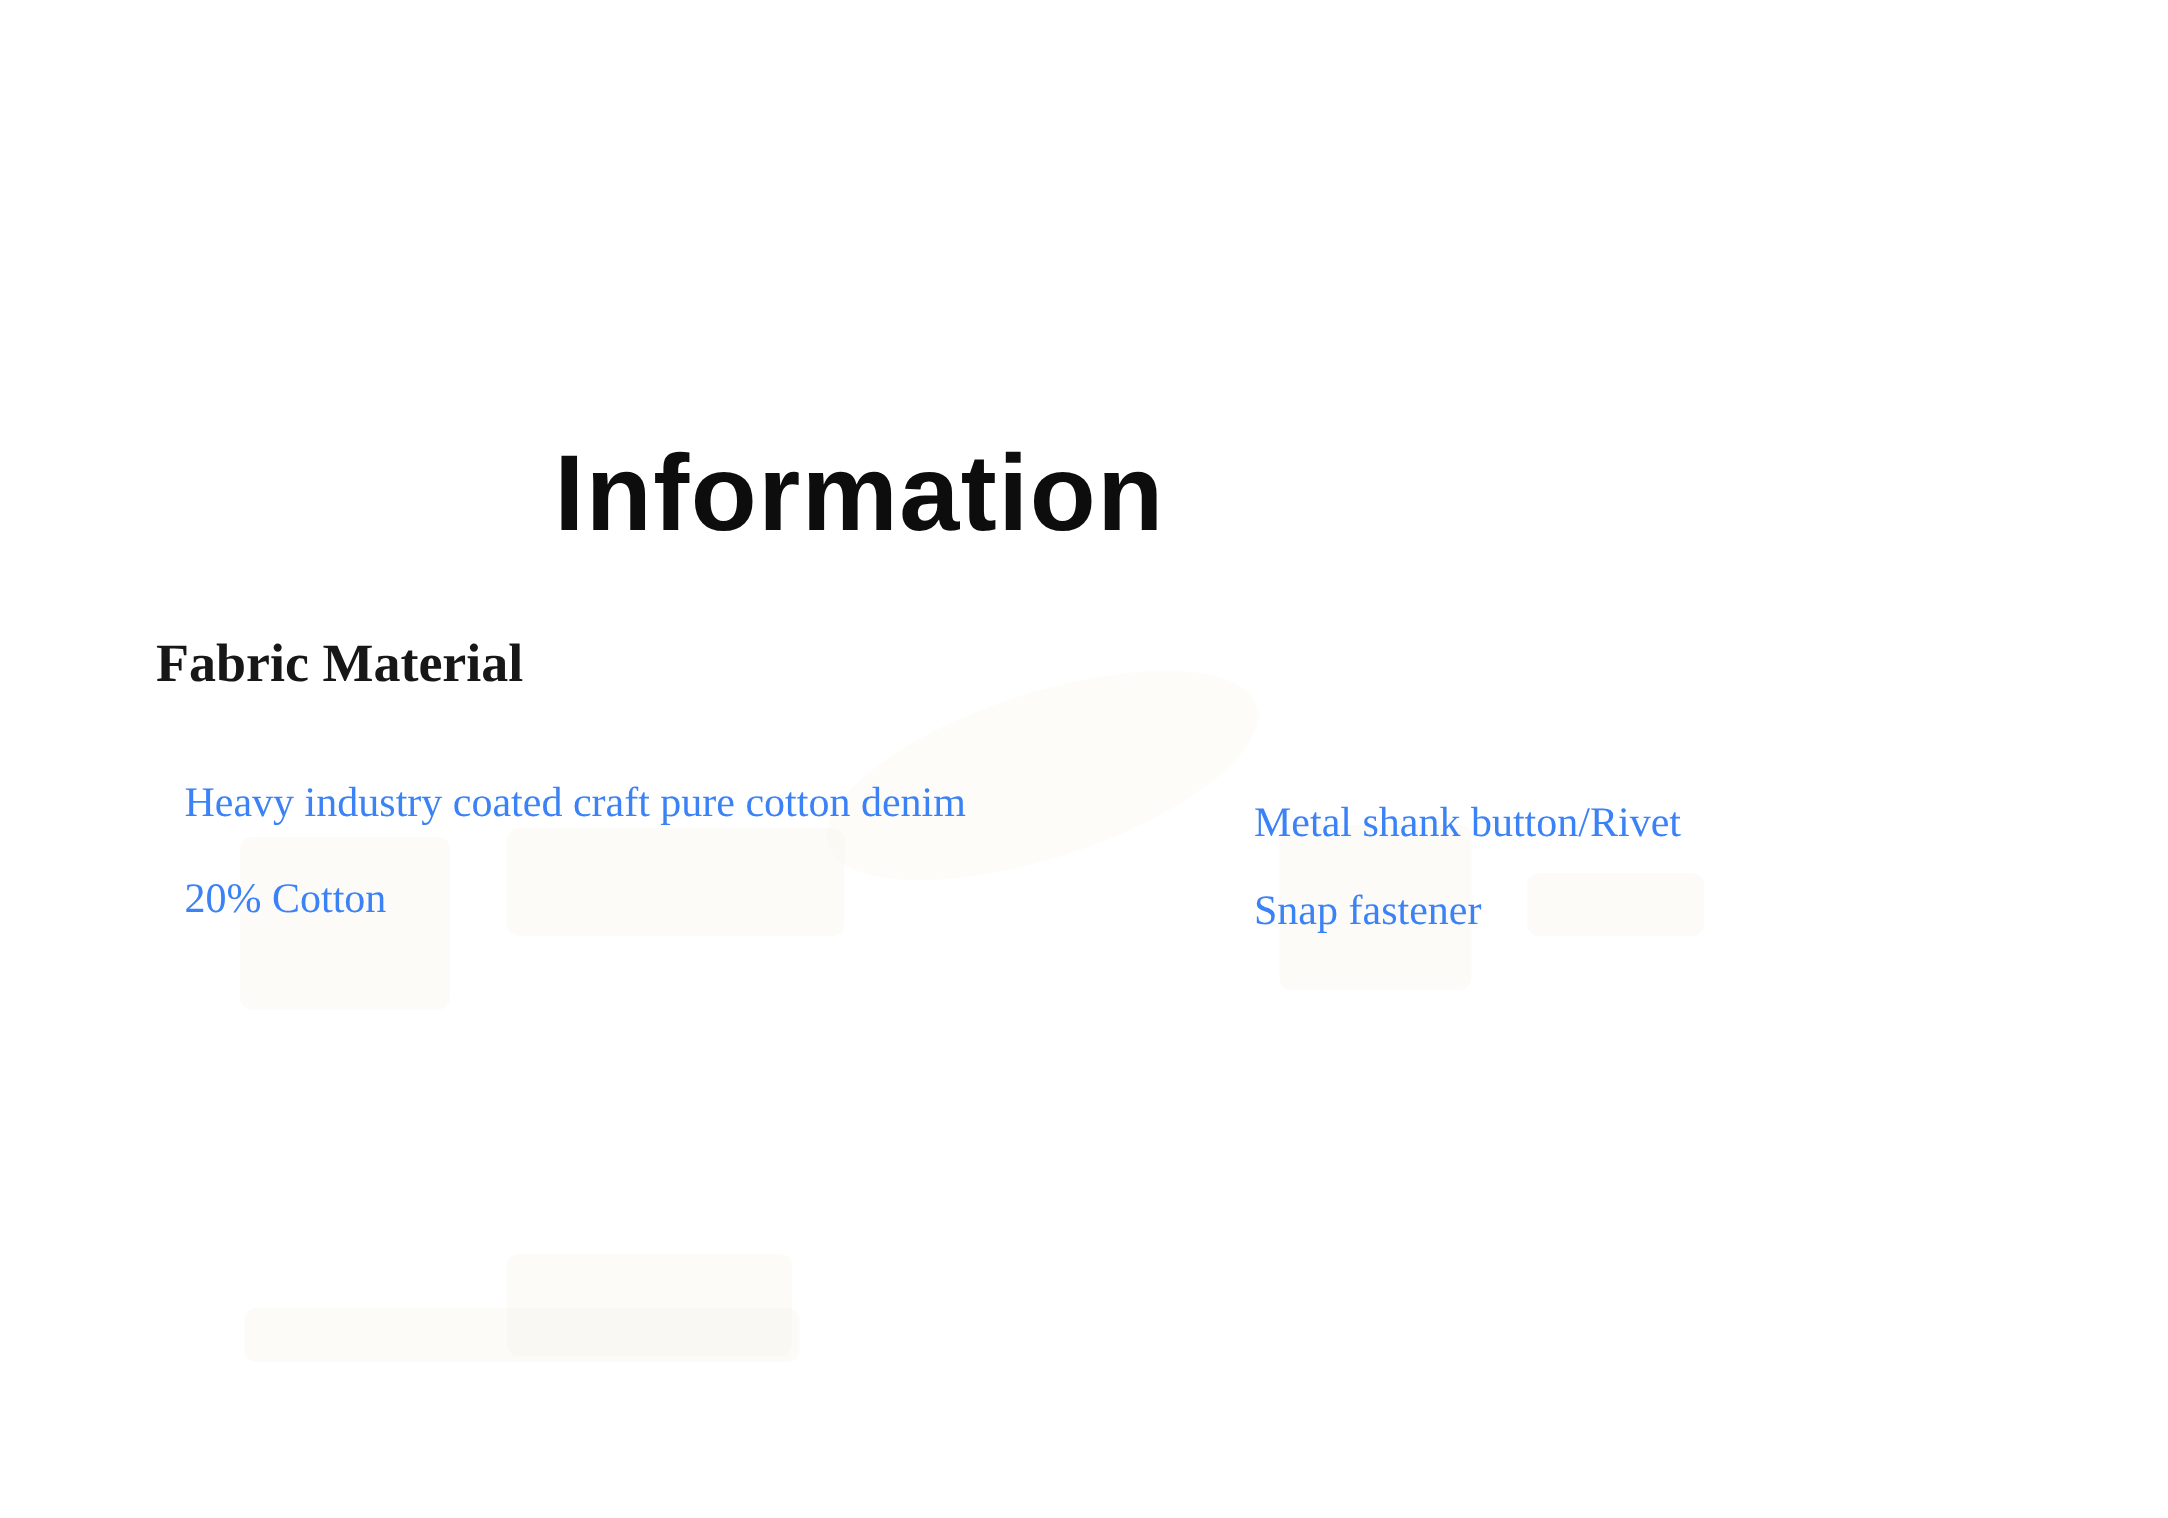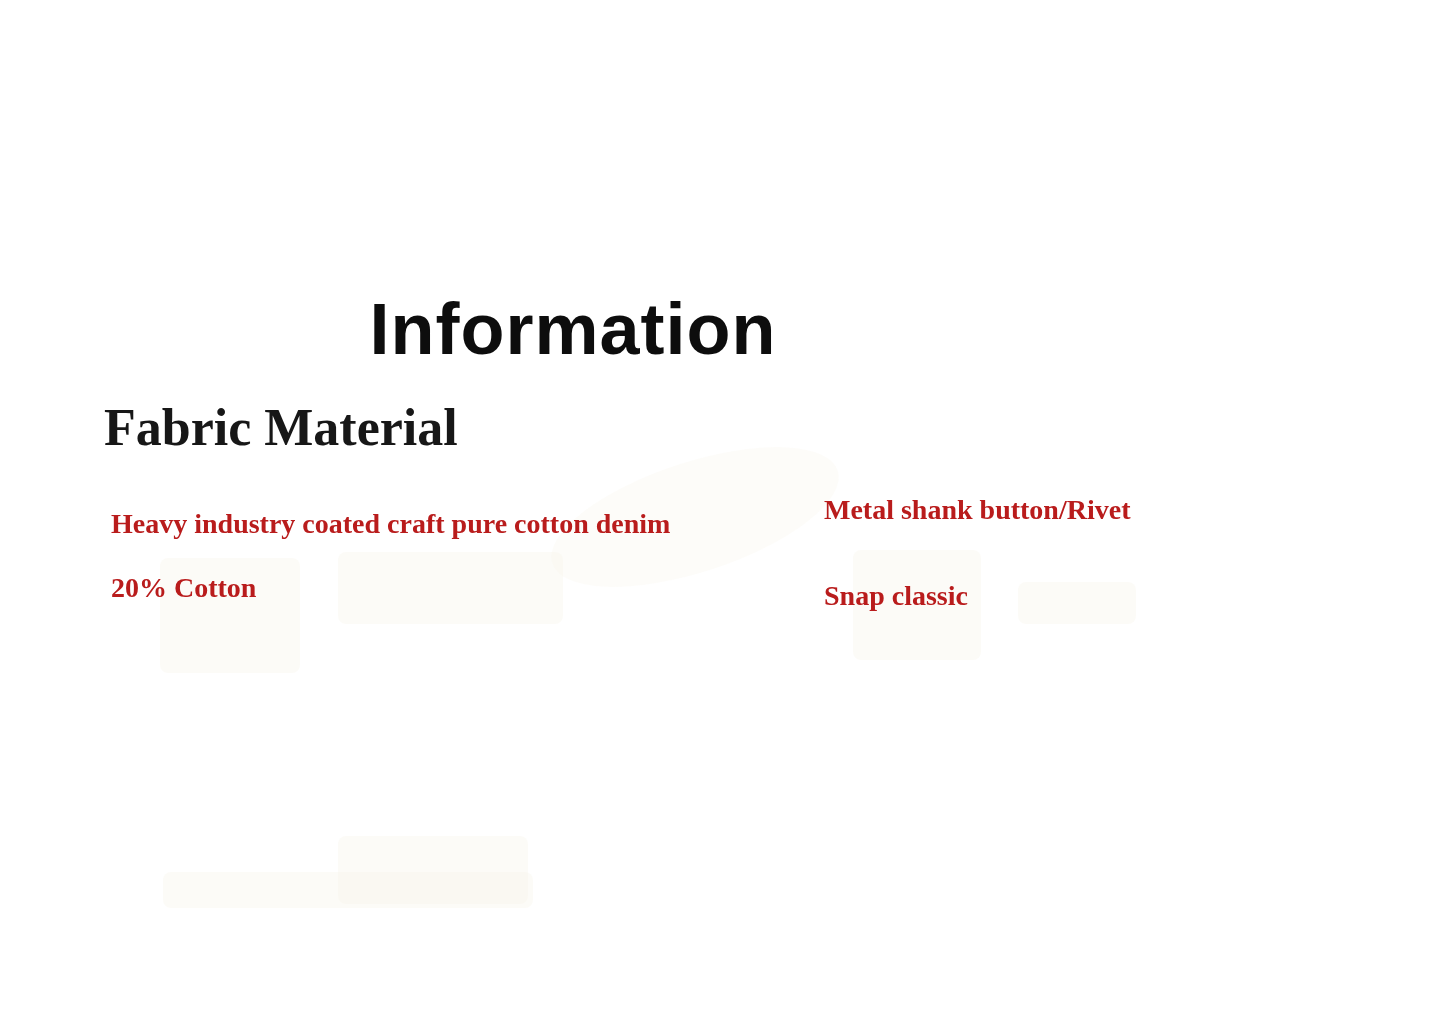--- a/index.html
+++ b/index.html
@@ -49,37 +49,37 @@
 
   .heading {
     position: absolute;
     margin: 0;
     font-family: "Liberation Serif", serif;
     font-weight: 700;
     line-height: 1;
     color: #171717;
     white-space: nowrap;
   }
-  .heading-fabric      { left: 104px; top: 402px; font-size: 52px; }
+  .heading-fabric      { left: 104px; top: 424px; font-size: 36px; }
   .heading-accessories { left: 818px; top: 427px; font-size: 41px; }
   .heading-warm        { left: 114px; top: 840px; font-size: 42px; }
 
   .body-line {
     position: absolute;
-    margin: 4px;
+    margin: 16px;
     font-family: "Liberation Serif", serif;
-    font-weight: 700;
+    font-weight: 400;
     font-size: 28px;
     line-height: 1;
-    color: #b91c1c;
+    color: #3b82f6;
     white-space: nowrap;
   }
   .fabric-line-1      { left: 107px; top: 506px; }
   .fabric-line-2      { left: 107px; top: 570px; }
-  .accessories-line-1 { left: 820px; top: 492px; }
+  .accessories-line-1 { left: 820px; top: 519px; }
   .accessories-line-2 { left: 820px; top: 578px; }
   .tips-line          { left: 125px; top: 909px; }
 </style>
 </head>
 <body>
 
 <div class="page">
 
   <div class="artifact a1"></div>
   <div class="artifact a2"></div>
@@ -90,16 +90,16 @@
   <div class="artifact a7"></div>
   <div class="artifact a8"></div>
 
   <h1 class="title">Information</h1>
 
   <h2 class="heading heading-fabric">Fabric Material</h2>
   <p class="body-line fabric-line-1">Heavy industry coated craft pure cotton denim</p>
   <p class="body-line fabric-line-2">20% Cotton</p>
 
   <p class="body-line accessories-line-1">Metal shank button/Rivet</p>
-  <p class="body-line accessories-line-2">Snap classic</p>
+  <p class="body-line accessories-line-2">Snap fastener</p>
 
 
 </div>
 
 </body></html>

